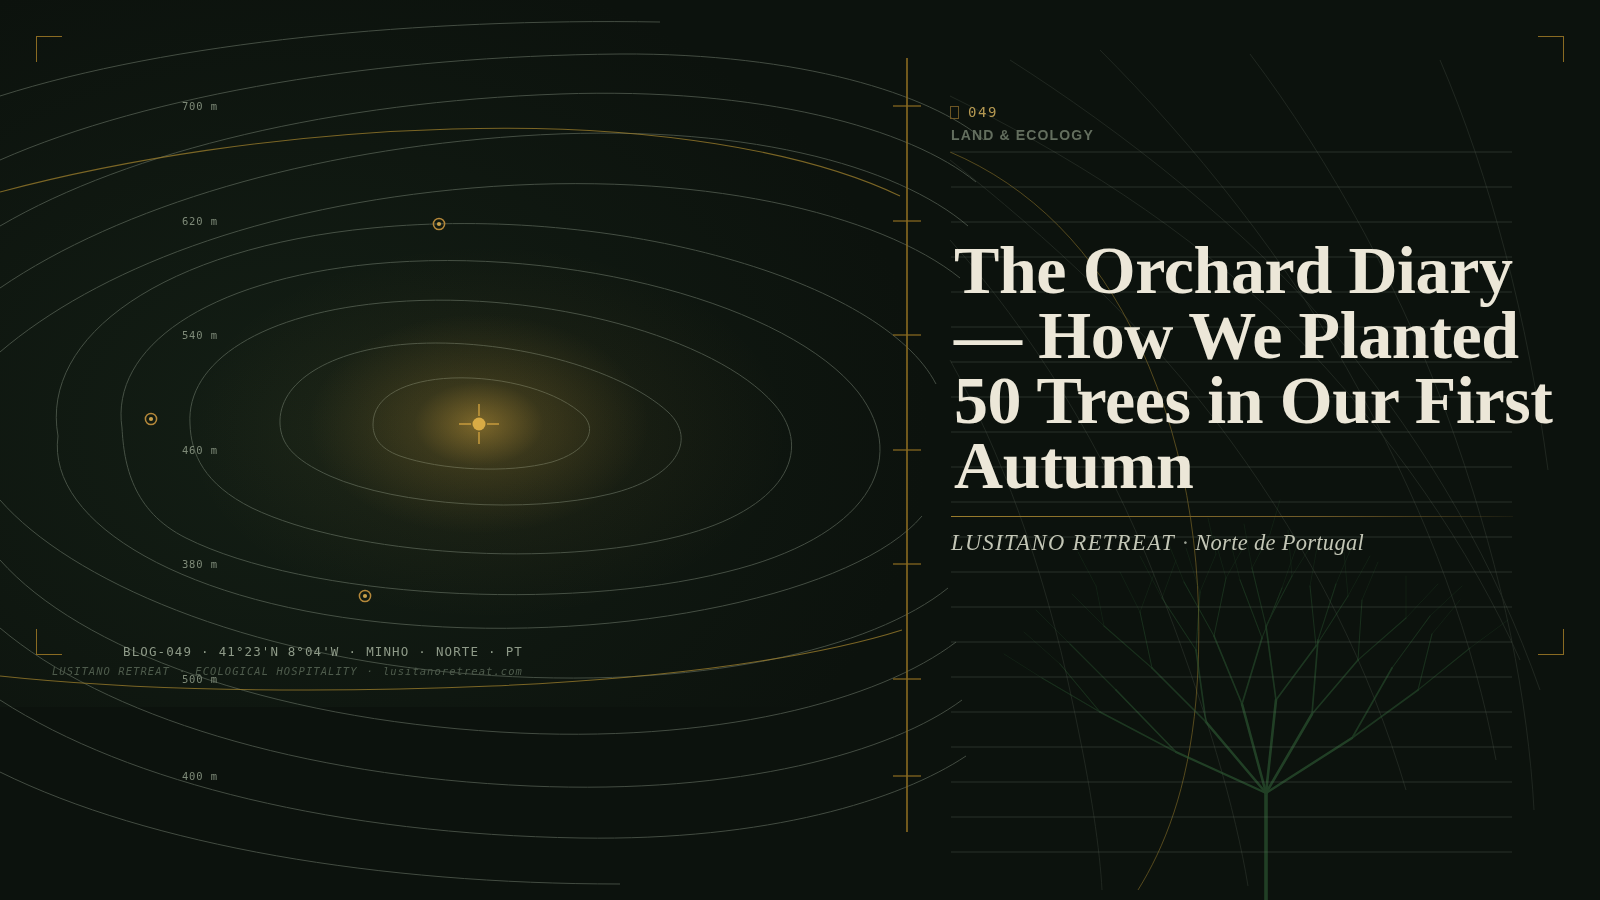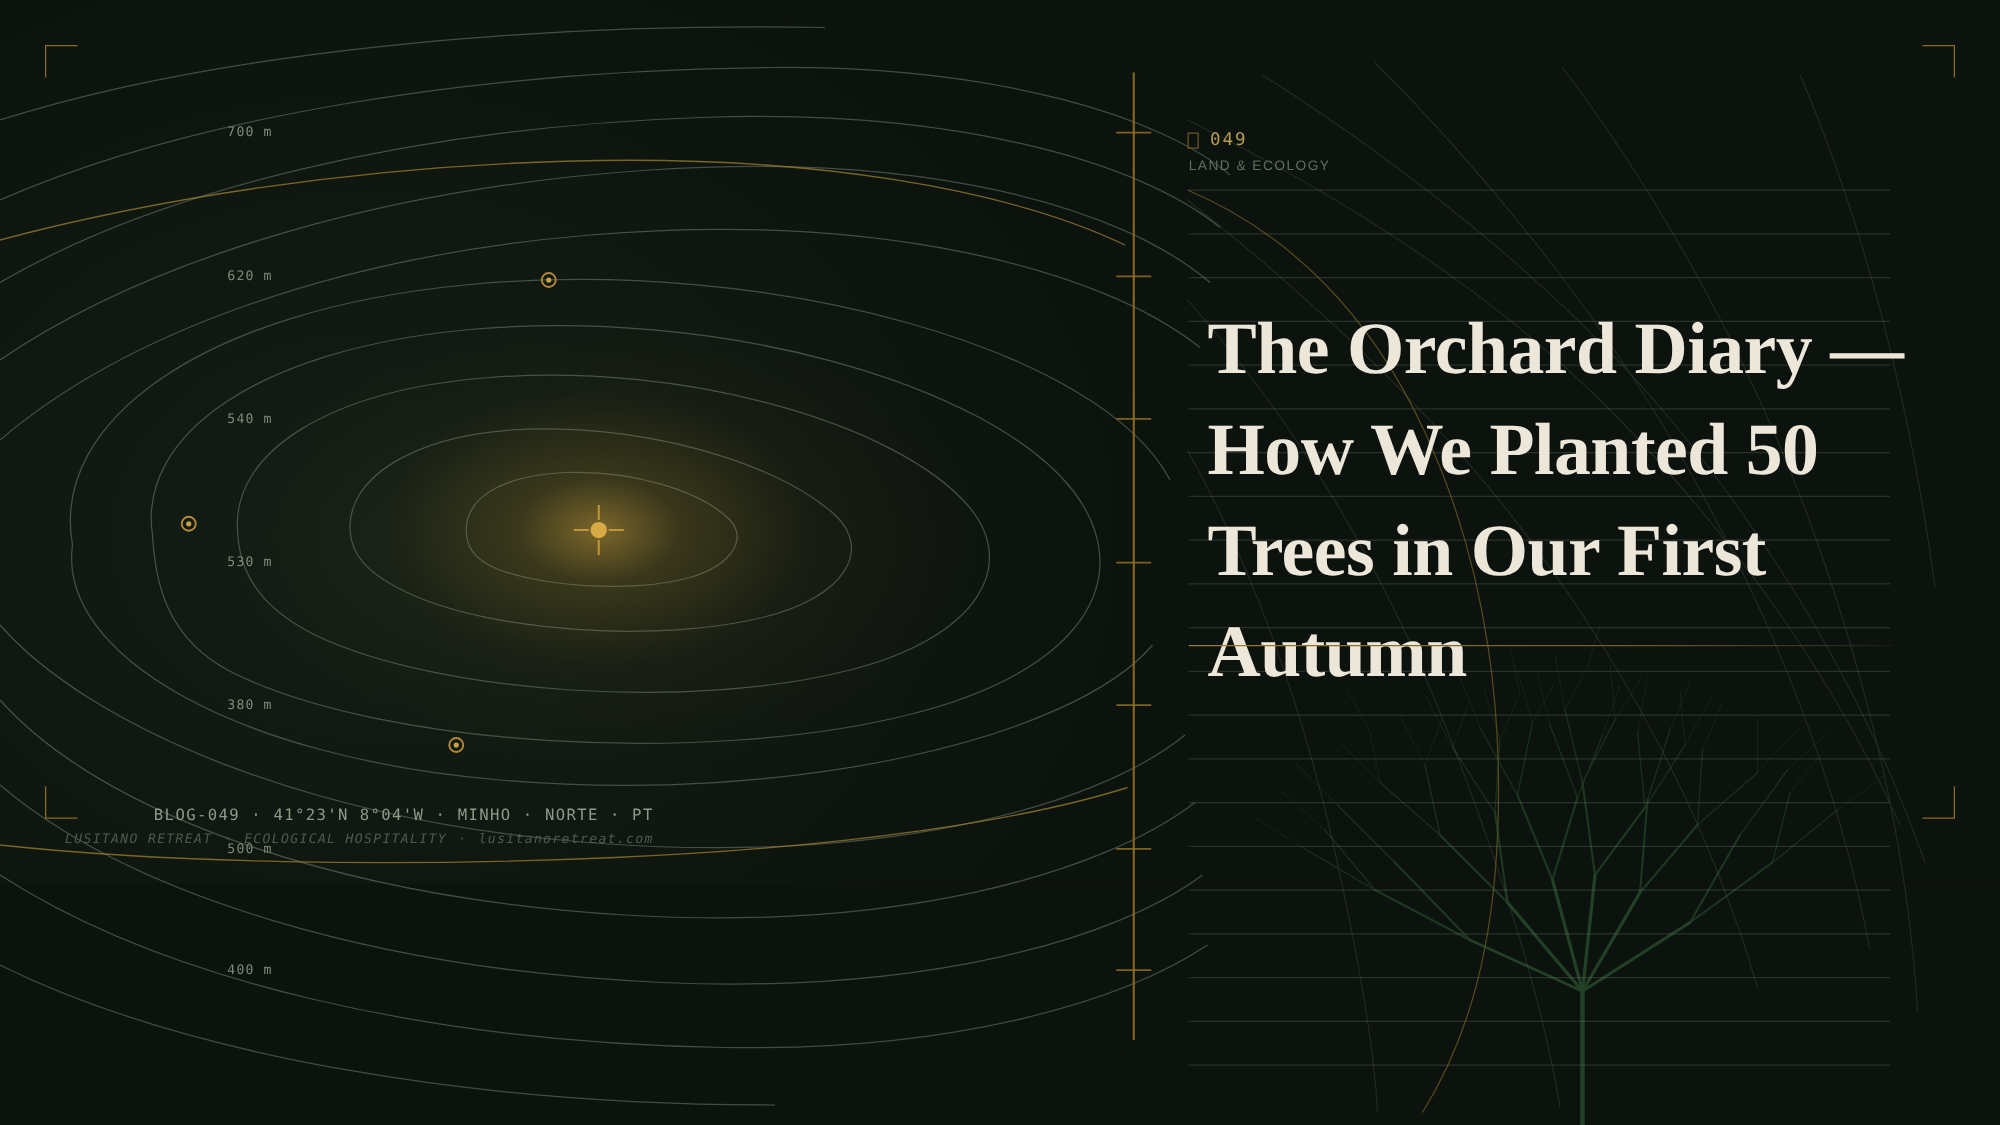--- a/index.html
+++ b/index.html
@@ -70,32 +70,32 @@
   }
   .kicker-num {
     font-family: "DejaVu Sans Mono", monospace;
     font-size: 14px;
     letter-spacing: 1.6px;
     color: #b79a52;
   }
   .section-tag {
     position: absolute; left: 1px; top: 127px;
     font-family: "Liberation Sans", sans-serif;
-    font-size: 11px;
-    font-weight: 400;
+    font-size: 14px;
+    font-weight: 700;
     letter-spacing: 1.15px;
     color: #636e5e;
   }
   h1#headline {
-    position: absolute; left: 16px; top: 238px;
+    position: absolute; left: 4px; top: 238px;
     width: 600px;
     font-family: "Liberation Serif", serif;
     font-weight: 700;
-    font-size: 59px;
-    line-height: 81px;
+    font-size: 68px;
+    line-height: 65px;
     letter-spacing: -0.4px;
     color: #ece7d8;
   }
   .rule-amber {
     position: absolute; left: 1px; top: 516px;
     width: 562px; height: 1px;
     background: linear-gradient(90deg, #9a7c2c 0%, #6f5a28 65%, rgba(111,90,40,0.15) 100%);
   }
   .subtitle {
     position: absolute; left: 1px; top: 530px;
@@ -345,39 +345,42 @@
 
   <div class="corner tl"></div>
   <div class="corner tr"></div>
   <div class="corner bl"></div>
   <div class="corner br"></div>
 
   <div id="axis">
     <div class="axis-label" style="top:106px">700 m</div>
     <div class="axis-label" style="top:221px">620 m</div>
     <div class="axis-label" style="top:335px">540 m</div>
-    <div class="axis-label" style="top:450px">530 m</div>
+    <div class="axis-label" style="top:450px">460 m</div>
     <div class="axis-label" style="top:564px">380 m</div>
     <div class="axis-label" style="top:679px">500 m</div>
     <div class="axis-label" style="top:776px">400 m</div>
   </div>
 
   <div id="panel">
 
     <div class="kicker-row">
       <span class="kicker-glyph"></span>
       <span class="kicker-num">049</span>
     </div>
 
     <div class="section-tag">LAND &amp; ECOLOGY</div>
 
     <h1 id="headline">The Orchard Diary — How We Planted 50 Trees in Our First Autumn</h1>
 
     <div class="rule-amber"></div>
 
+    <div class="subtitle">
+      <span class="brand">LUSITANO RETREAT</span><span class="sep">·</span><span>Norte de Portugal</span>
+    </div>
 
   </div>
 
   <div id="footer">
     <div class="foot-line1">
       <span>BLOG-049</span><span class="dot-sep">·</span><span>41°23'N  8°04'W</span><span class="dot-sep">·</span><span>MINHO</span><span class="dot-sep">·</span><span>NORTE</span><span class="dot-sep">·</span><span>PT</span>
     </div>
     <div class="foot-line2">
       <span>LUSITANO RETREAT</span><span class="dot-sep">·</span><span>ECOLOGICAL HOSPITALITY</span><span class="dot-sep">·</span><span>lusitanoretreat.com</span>
     </div>

